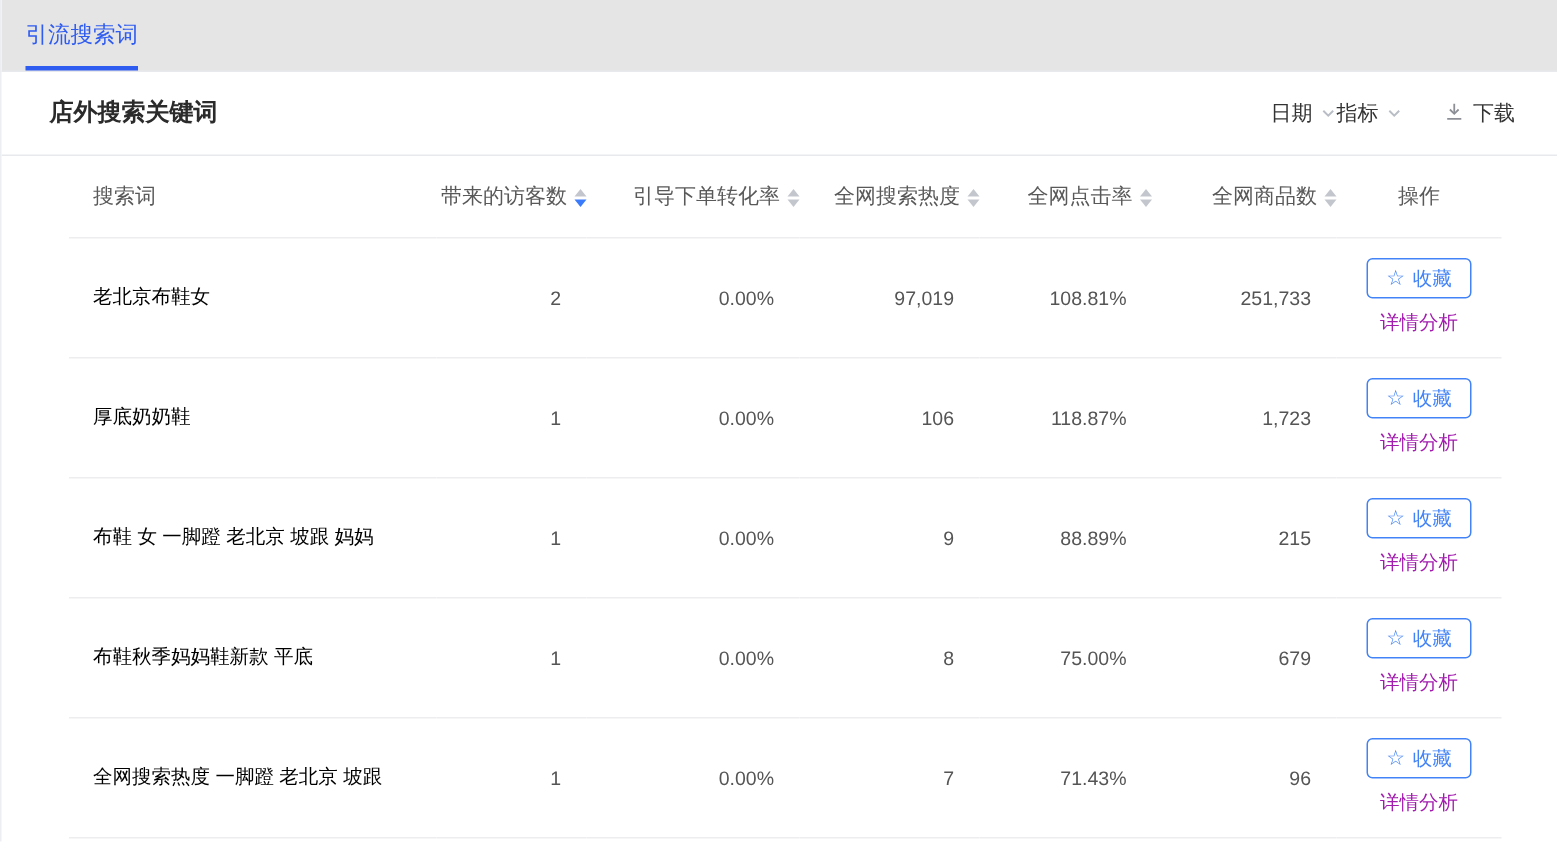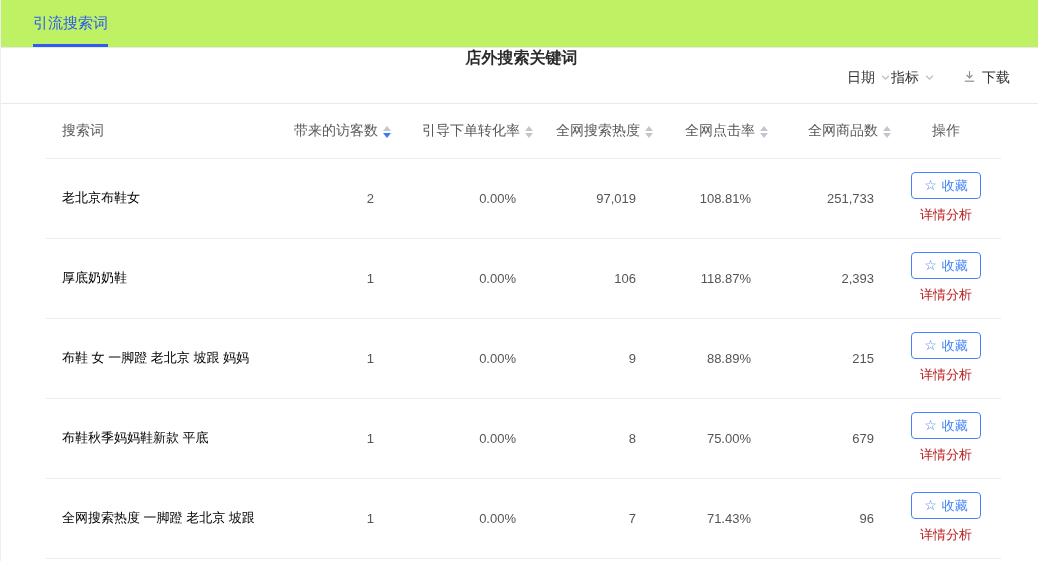--- a/index.html
+++ b/index.html
@@ -7,26 +7,26 @@
   body {
     font-family: "Liberation Sans", "DejaVu Sans", sans-serif;
     color: #333;
     border-left: 1px solid #eceef1;
   }
   a { text-decoration: none; cursor: pointer; }
 
   
   .tabbar {
     height: 48px;
-    padding-left: 32px;
+    padding-left: 16px;
     display: flex;
     align-items: stretch;
     gap: 44px;
     border-bottom: 1px solid #e7e9ed;
-    background: #bef264;
+    background: #e5e5e5;
   }
   .tab {
     display: flex;
     align-items: center;
     font-size: 15px;
     color: #333;
     cursor: pointer;
     border-bottom: 3px solid transparent;
     padding-top: 2px;
   }
@@ -35,21 +35,20 @@
     border-bottom-color: #2e5bf0;
   }
 
   
   .section-head {
     height: 56px;
     padding: 0 28px 0 32px;
     display: flex;
     align-items: center;
     border-bottom: 1px solid #e7e9ed;
-    flex-direction: column;
   }
   .section-title {
     font-size: 16px;
     font-weight: bold;
     color: #2b2b2b;
   }
   .toolbar {
     margin-left: auto;
     display: flex;
     align-items: center;
@@ -145,21 +144,21 @@
     border-radius: 4px;
     color: #4283f7;
     font-size: 13px;
     font-family: inherit;
     cursor: pointer;
   }
   .fav-btn .star { font-size: 14px; line-height: 1; transform: translateY(-1px); }
   .detail-link {
     display: block;
     margin-top: 7px;
-    color: #b91c1c;
+    color: #a21caf;
     font-size: 13px;
     text-align: center;
   }
 
   .chev { display: inline-block; }
 </style>
 </head>
 <body>
 
 <div class="tabbar">
@@ -268,21 +267,21 @@
               <span class="star">☆</span>
               <span>收藏</span>
             </button><a class="detail-link">详情分析</a></td>
         </tr>
         <tr>
           <td class="kw"><a class="kw-link">厚底奶奶鞋</a></td>
           <td class="num">1</td>
           <td class="num">0.00%</td>
           <td class="num">106</td>
           <td class="num">118.87%</td>
-          <td class="num">2,393</td>
+          <td class="num">1,723</td>
           <td class="action"><button class="fav-btn">
               <span class="star">☆</span>
               <span>收藏</span>
             </button><a class="detail-link">详情分析</a></td>
         </tr>
         <tr>
           <td class="kw"><a class="kw-link">布鞋 女 一脚蹬 老北京 坡跟 妈妈</a></td>
           <td class="num">1</td>
           <td class="num">0.00%</td>
           <td class="num">9</td>

